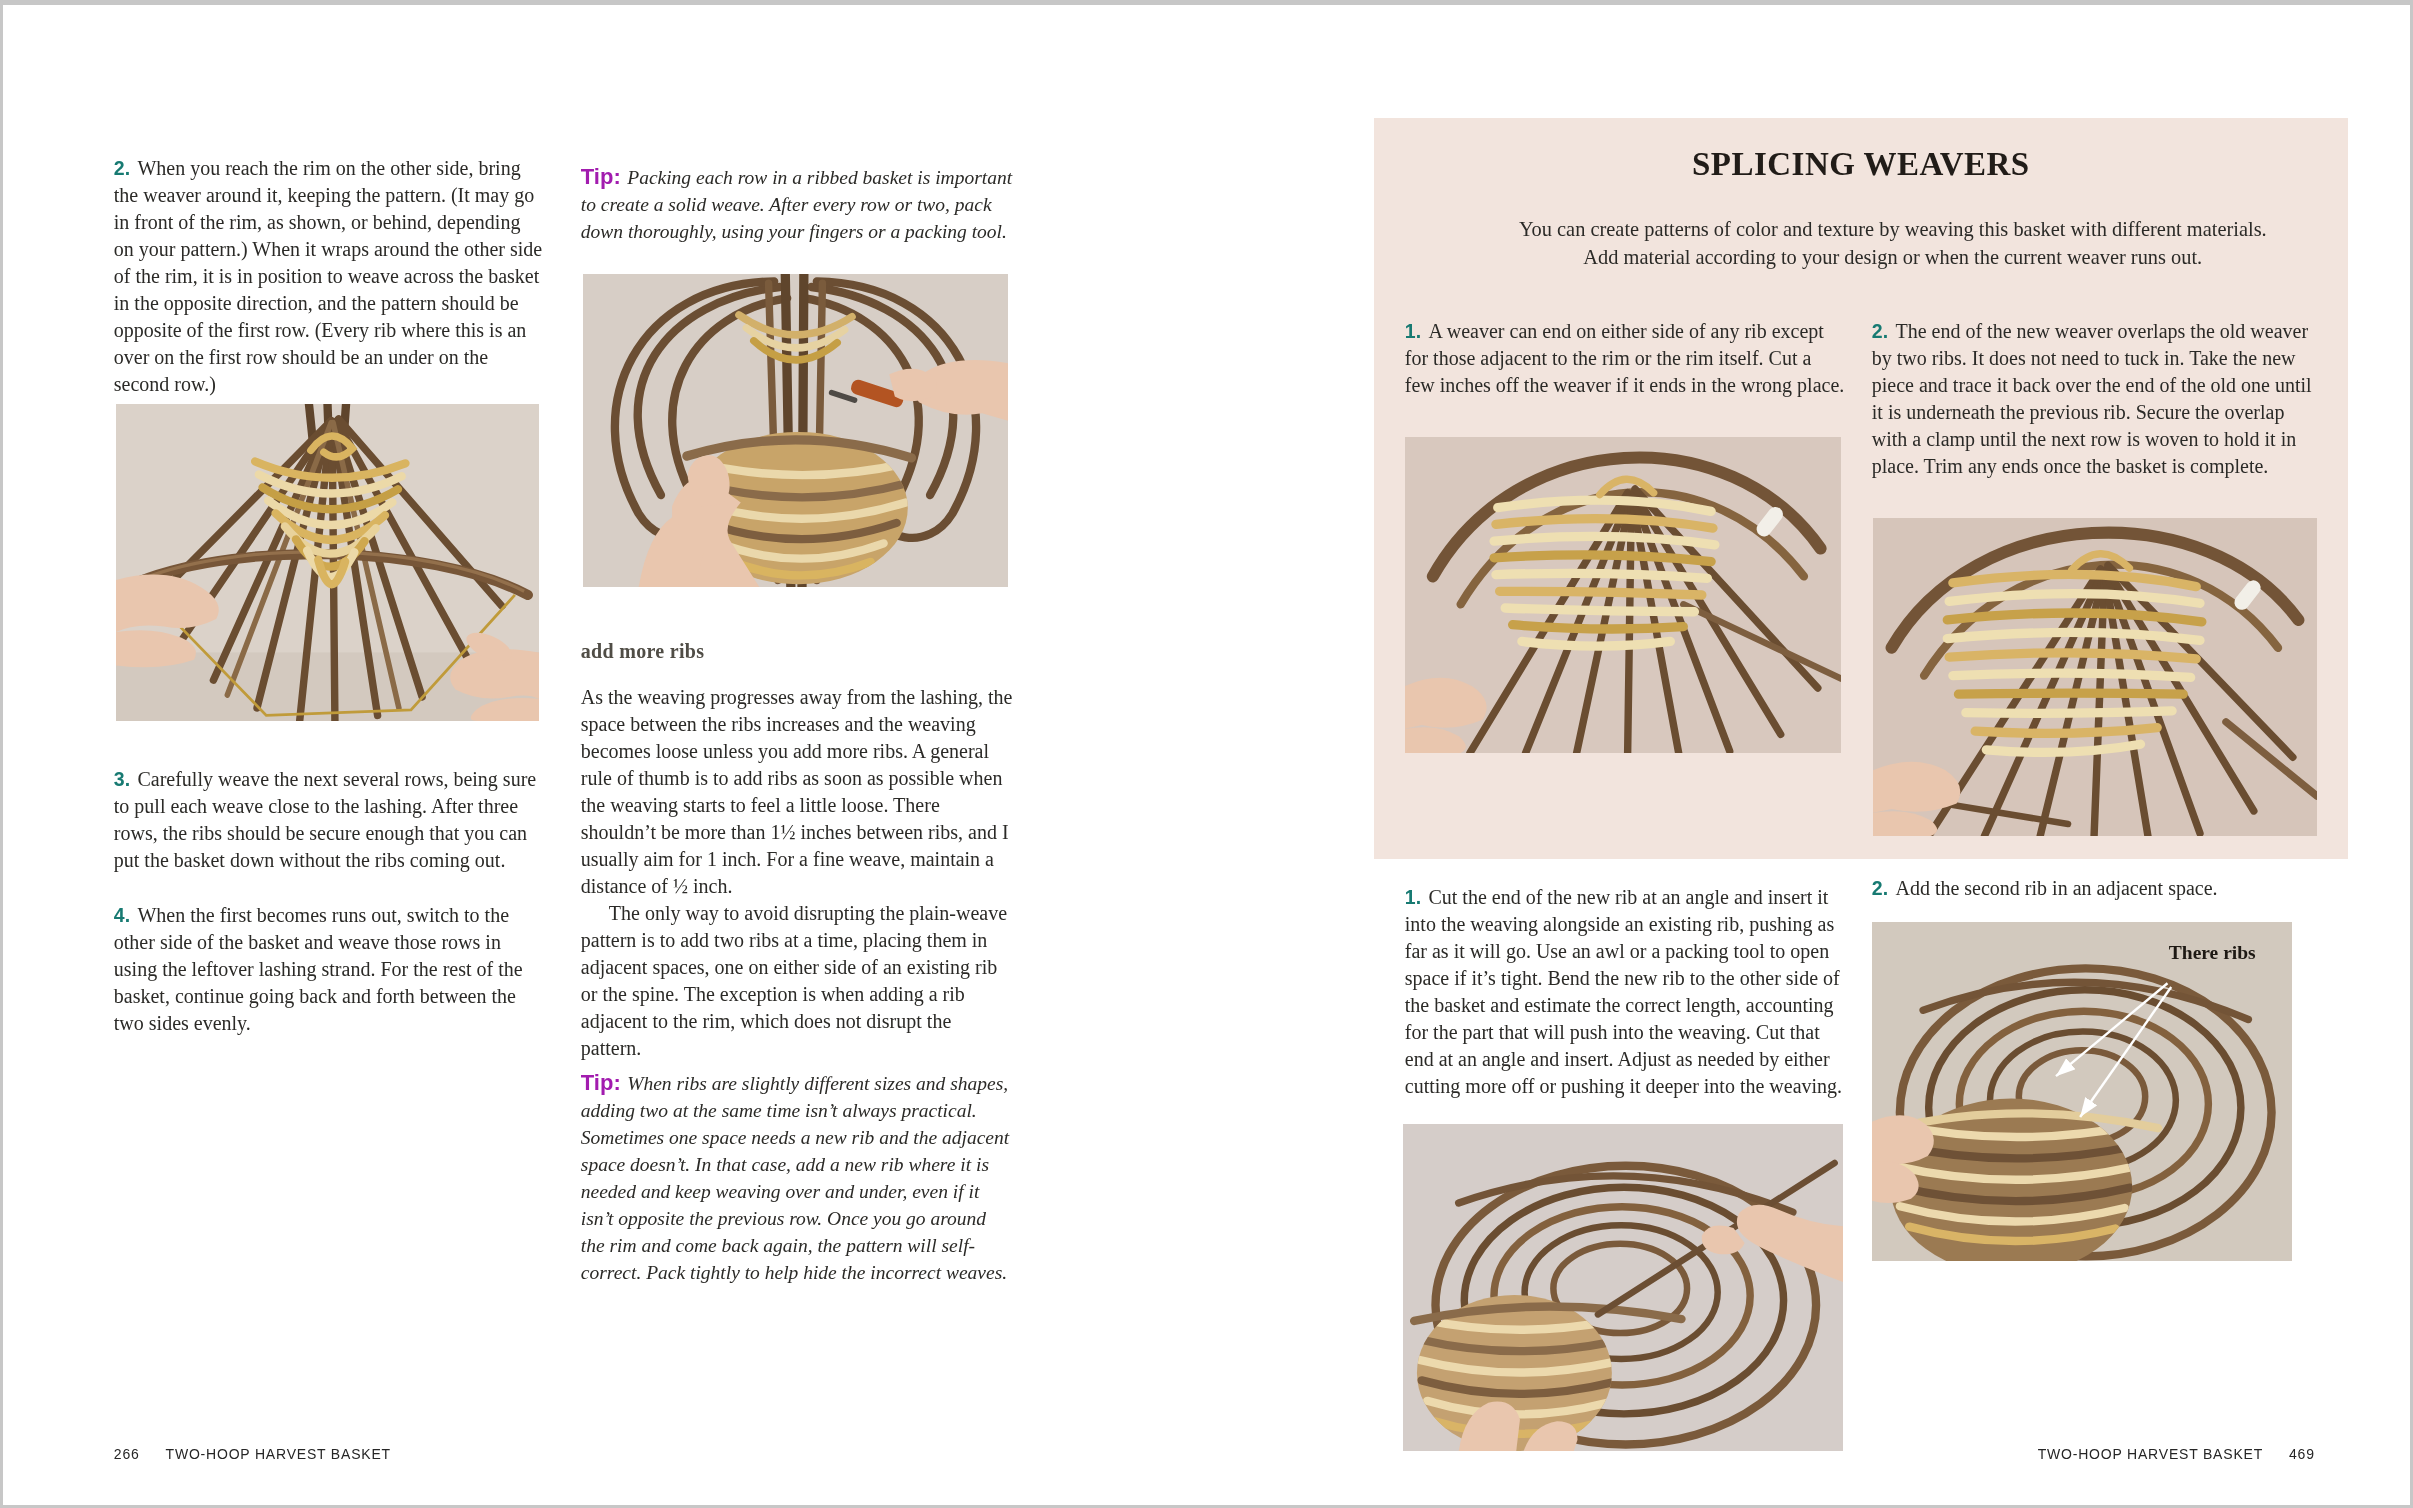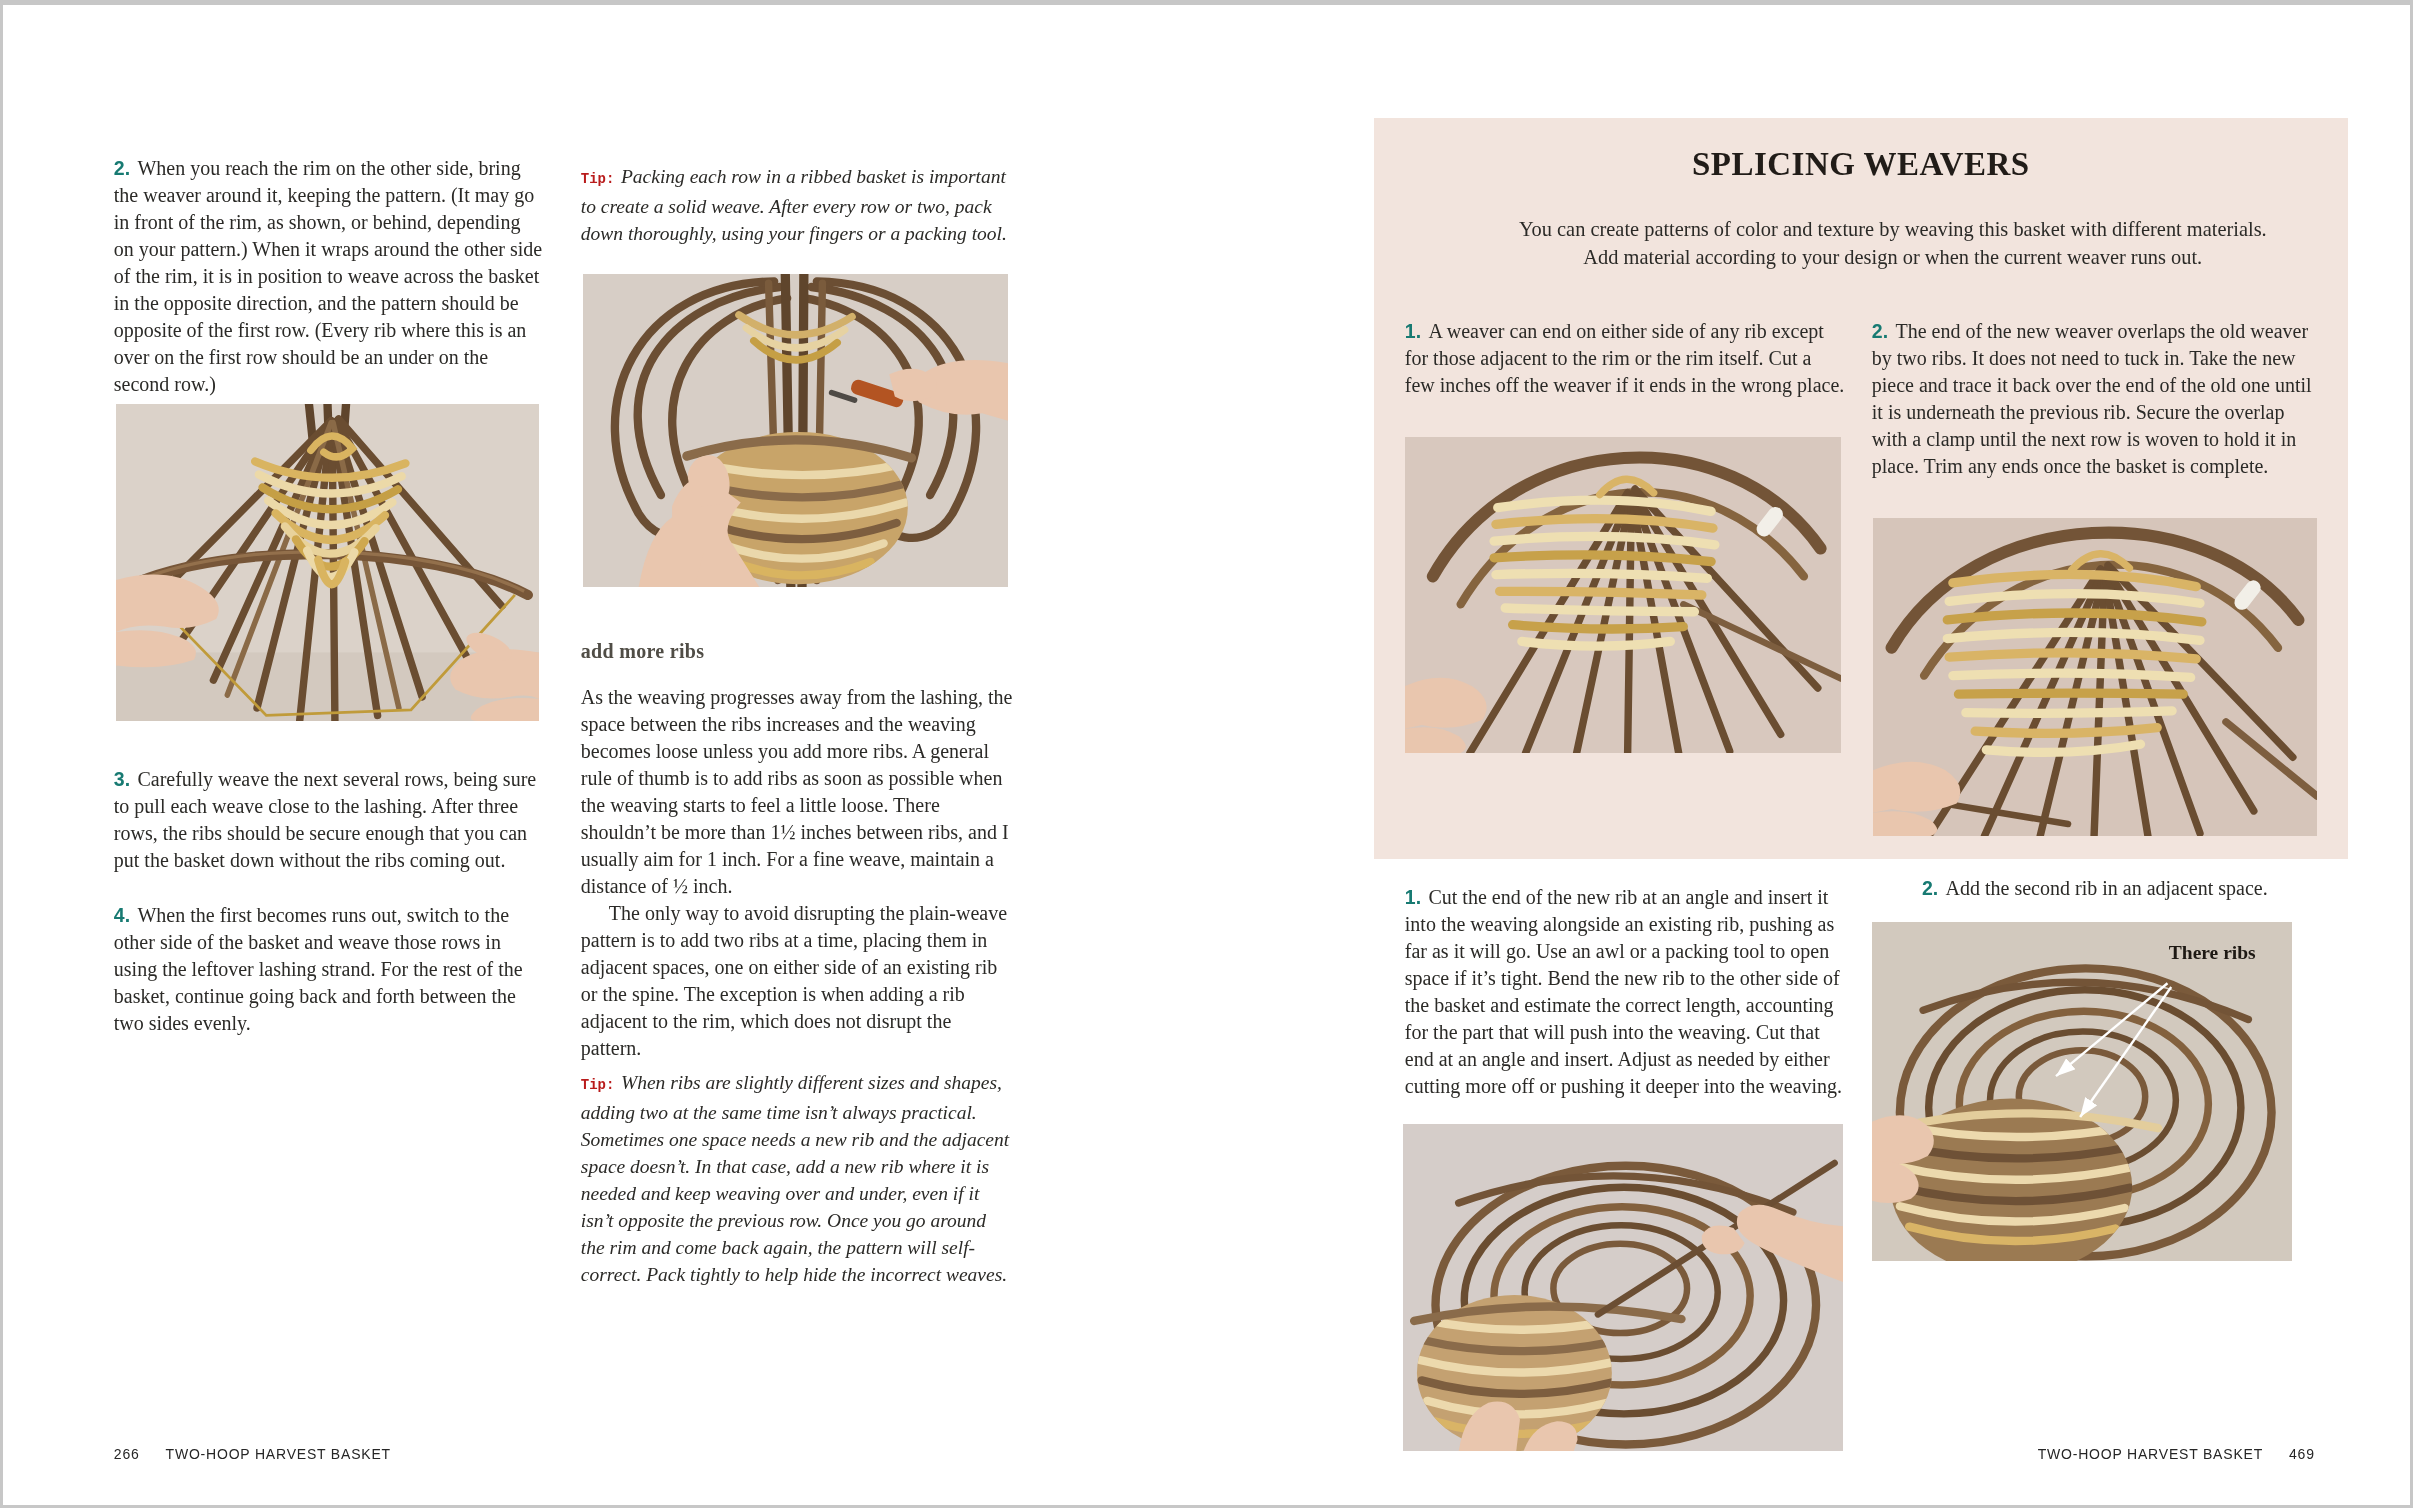--- a/index.html
+++ b/index.html
@@ -4,21 +4,21 @@
 <style>
   * { margin:0; padding:0; box-sizing:border-box; }
   html,body { width:2413px; height:1508px; overflow:hidden; }
   body { background:#c7c7c7; font-family:"Liberation Serif","DejaVu Serif",serif; }
   .spread { position:absolute; top:4.6px; left:2.8px; right:2.8px; bottom:2.8px; background:#ffffff; overflow:hidden; }
   .abs { position:absolute; }
 
   .step { font-size:20px; line-height:27px; color:#2b2a27; }
   .step-num { font-family:"Liberation Sans",sans-serif; font-weight:bold; color:#177a72; margin-right:7.4px; font-size:19.5px; }
   .tip { font-size:19.5px; line-height:27px; font-style:italic; color:#2b2a27; }
-  .tip-label { font-family:Liberation Mono, monospace; font-weight:bold; font-style:normal; color:#b91c1c; margin-right:6.5px; font-size:14px; }
+  .tip-label { font-family:Liberation Sans, sans-serif; font-weight:bold; font-style:normal; color:#a21caf; margin-right:6.5px; font-size:22px; }
   .h-add { font-size:20px; font-weight:bold; color:#504d46; letter-spacing:0.3px; }
   .body-p { font-size:20px; line-height:27px; color:#2b2a27; }
   .indent { text-indent:28px; }
   .footer { font-family:"Liberation Sans",sans-serif; font-size:14px; letter-spacing:0.8px; color:#262626; }
   .footer .pnum-l { margin-right:26px; }
   .footer .pnum-r { margin-left:26px; }
 
   .box { background:#f2e4dd; }
   .box-title { font-size:33px; font-weight:bold; letter-spacing:0.5px; color:#211c18; text-align:center; }
   .box-intro { font-size:20.4px; line-height:28px; color:#2b2a27; text-align:center;margin-left:32px; }
@@ -289,21 +289,21 @@
         <path d="M210,205 L465,42" stroke="#6b4e33" stroke-width="7" stroke-linecap="round"></path>
         <g fill="#e9c6ae">
           <path d="M474,170 Q420,150 384,132 Q352,116 362,96 Q378,80 404,92 Q440,108 474,110 Z"></path>
           <path d="M356,112 Q330,104 322,120 Q320,136 340,140 Q362,142 368,128 Z"></path>
           <path d="M60,352 Q66,312 92,300 Q118,294 126,318 L122,352 Z"></path>
           <path d="M130,352 Q140,324 166,320 Q188,320 188,340 L184,352 Z"></path>
         </g>
       </svg>
     </div>
 
-    <div class="abs step" style="left:1869px; top:870px; width:446px;text-align:center;">
+    <div class="abs step" style="left:1869px; top:870px; width:446px;">
       <span class="step-num">2.</span><span>Add the second rib in an adjacent space.</span>
     </div>
 
     <div class="abs photo" style="left:1869px; top:917px; width:420px; height:339px;">
       <svg viewBox="0 0 452 365" preserveAspectRatio="none">
         <rect width="452" height="365" fill="#d2c9be"></rect>
         <g fill="none" stroke-linecap="round">
           <ellipse cx="230" cy="205" rx="200" ry="155" stroke="#7a5a3b" stroke-width="9"></ellipse>
           <ellipse cx="229" cy="200" rx="168" ry="127" stroke="#6a4d31" stroke-width="8"></ellipse>
           <ellipse cx="228" cy="196" rx="134" ry="100" stroke="#83613e" stroke-width="8"></ellipse>

